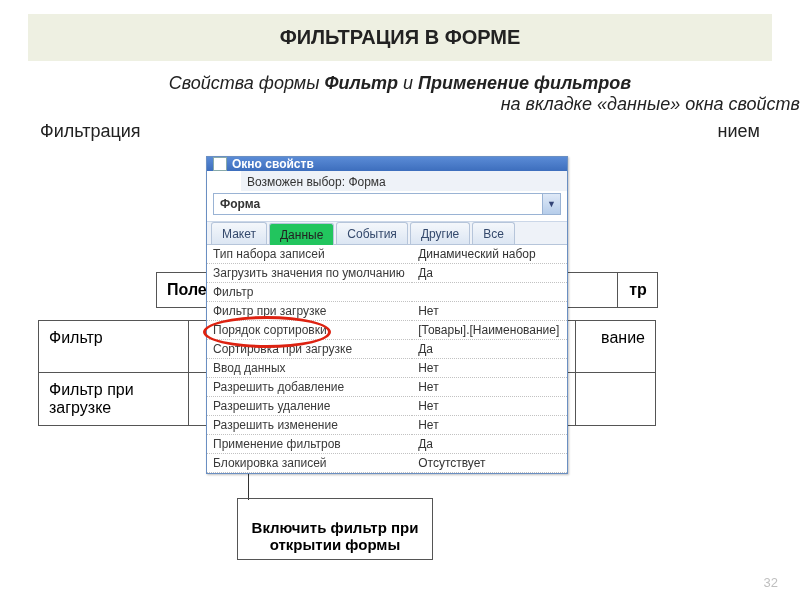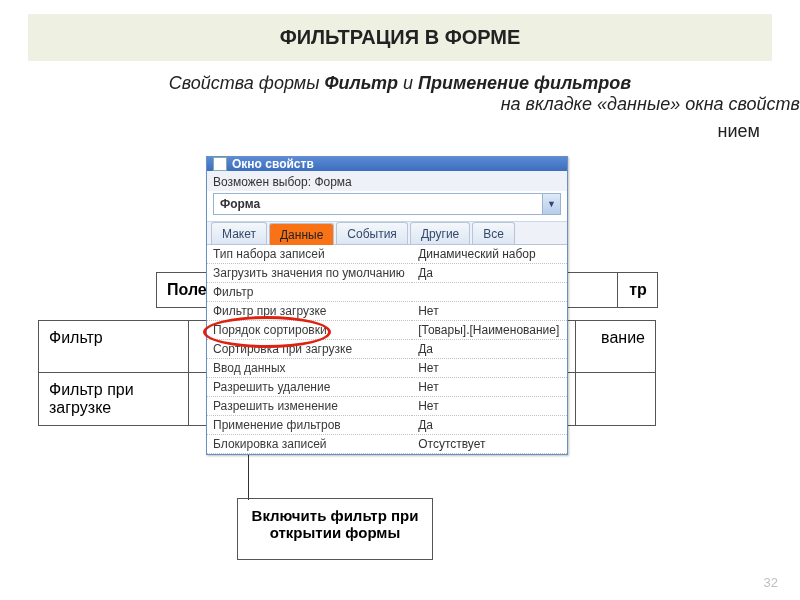--- a/index.html
+++ b/index.html
@@ -60,21 +60,21 @@
   .tbl2 td.c1 { width: 150px; }
   .tbl2 td { height: 52px; }
   .annot-box {
     position: absolute;
     left: 237px; top: 498px;
     width: 196px; height: 62px;
     border: 1px solid #555;
     text-align: center;
     font-size: 15px;
     font-weight: bold;
-    padding-top: 8px;
+    padding-top: 20px;
   }
   .annot-line {
     position: absolute;
     left: 248px; top: 405px;
     width: 1px; height: 95px;
     background: #333;
   }
   .page-num {
     position: absolute;
     right: 22px; bottom: 10px;
@@ -105,20 +105,21 @@
     width: 14px; height: 14px;
     background: #fff;
     margin-right: 5px;
     display: inline-block;
     border: 1px solid #8aa;
   }
   .sel-row {
     padding: 4px 6px 2px 6px;
     color: #333;
     background: #eef2f8;
+    margin-left: 34px;
   }
   .combo {
     margin: 2px 6px 6px 6px;
     height: 22px;
     border: 1px solid #9ab3d4;
     display: flex;
     align-items: center;
     background: #fff;
     font-weight: bold;
   }
@@ -142,21 +143,21 @@
     padding: 4px 10px 3px 10px;
     font-size: 12px;
     color: #34496c;
     background: linear-gradient(#f4f7fb,#dce6f3);
     border: 1px solid #b6c5da;
     border-bottom: none;
     border-radius: 3px 3px 0 0;
     cursor: default;
   }
   .tab.active {
-    background: #f97316;
+    background: #22c55e;
     color: #222;
     position: relative;
     top: 1px;
   }
   .prop-grid { width: 100%; border-collapse: collapse; }
   .prop-grid td {
     border-bottom: 1px dotted #c2c2c2;
     padding: 2px 6px;
     font-size: 12px;
     color: #3a3a3a;
@@ -177,20 +178,21 @@
 <body>
 
 <div class="title-bar">ФИЛЬТРАЦИЯ В ФОРМЕ</div>
 
 <div class="intro">
   <span>Свойства формы </span><span class="b">Фильтр</span><span> и </span><span class="b">Применение фильтров</span>
 </div>
 <div class="intro2">на вкладке «данные» окна свойств</div>
 
 <div class="lead">
+  <span class="lead-left">Фильтрация</span>
   <span class="lead-right">нием</span>
 </div>
 
 <table class="bg-table tbl1">
   <tbody>
       <tr>
         <td>Поле</td>
         <td style="width:400px;border-left:none;border-right:none;"></td>
         <td style="width:40px;text-align:right;">тр</td>
       </tr>
@@ -255,20 +257,24 @@
         </tr>
         <tr>
           <td class="k">Сортировка при загрузке</td>
           <td class="v">Да</td>
         </tr>
         <tr>
           <td class="k">Ввод данных</td>
           <td class="v">Нет</td>
         </tr>
         <tr>
+          <td class="k">Разрешить добавление</td>
+          <td class="v">Нет</td>
+        </tr>
+        <tr>
           <td class="k">Разрешить удаление</td>
           <td class="v">Нет</td>
         </tr>
         <tr>
           <td class="k">Разрешить изменение</td>
           <td class="v">Нет</td>
         </tr>
         <tr>
           <td class="k">Применение фильтров</td>
           <td class="v">Да</td>

